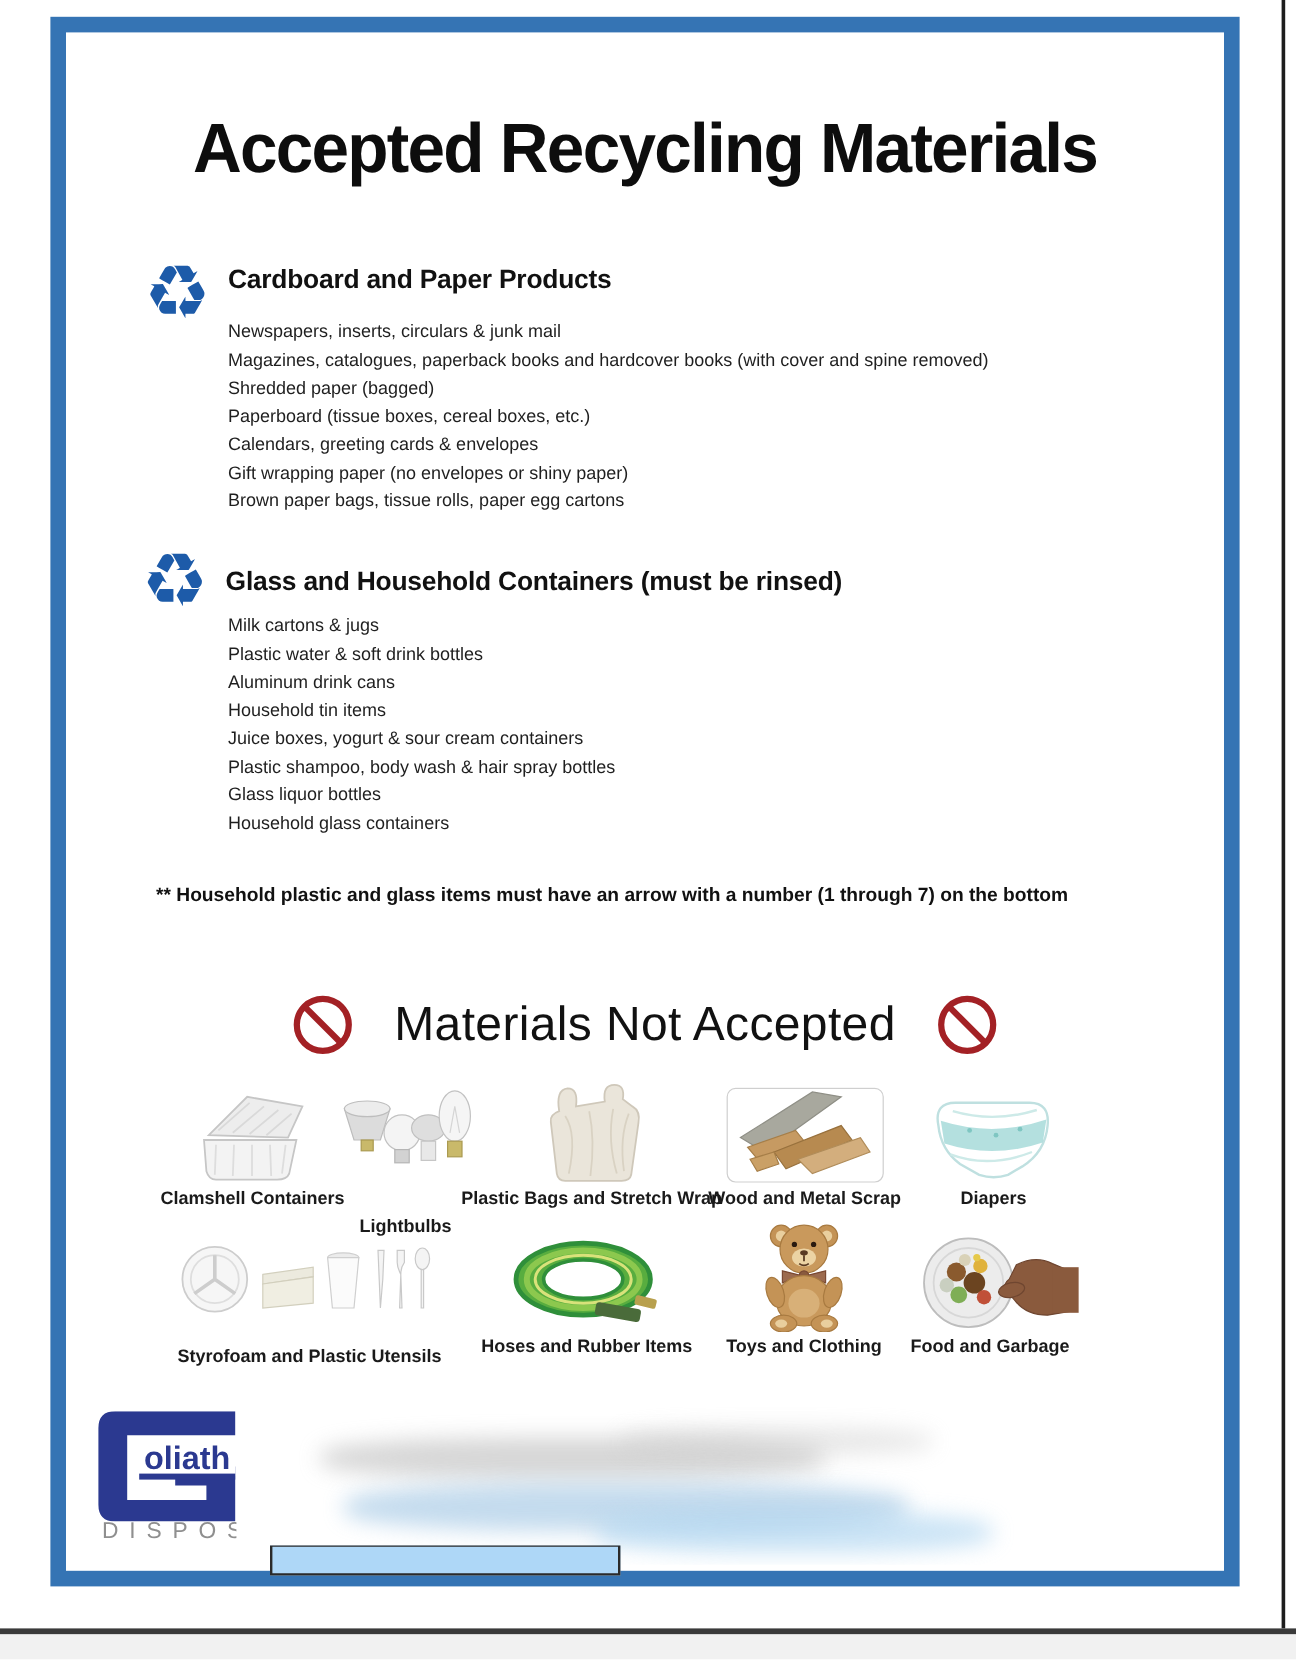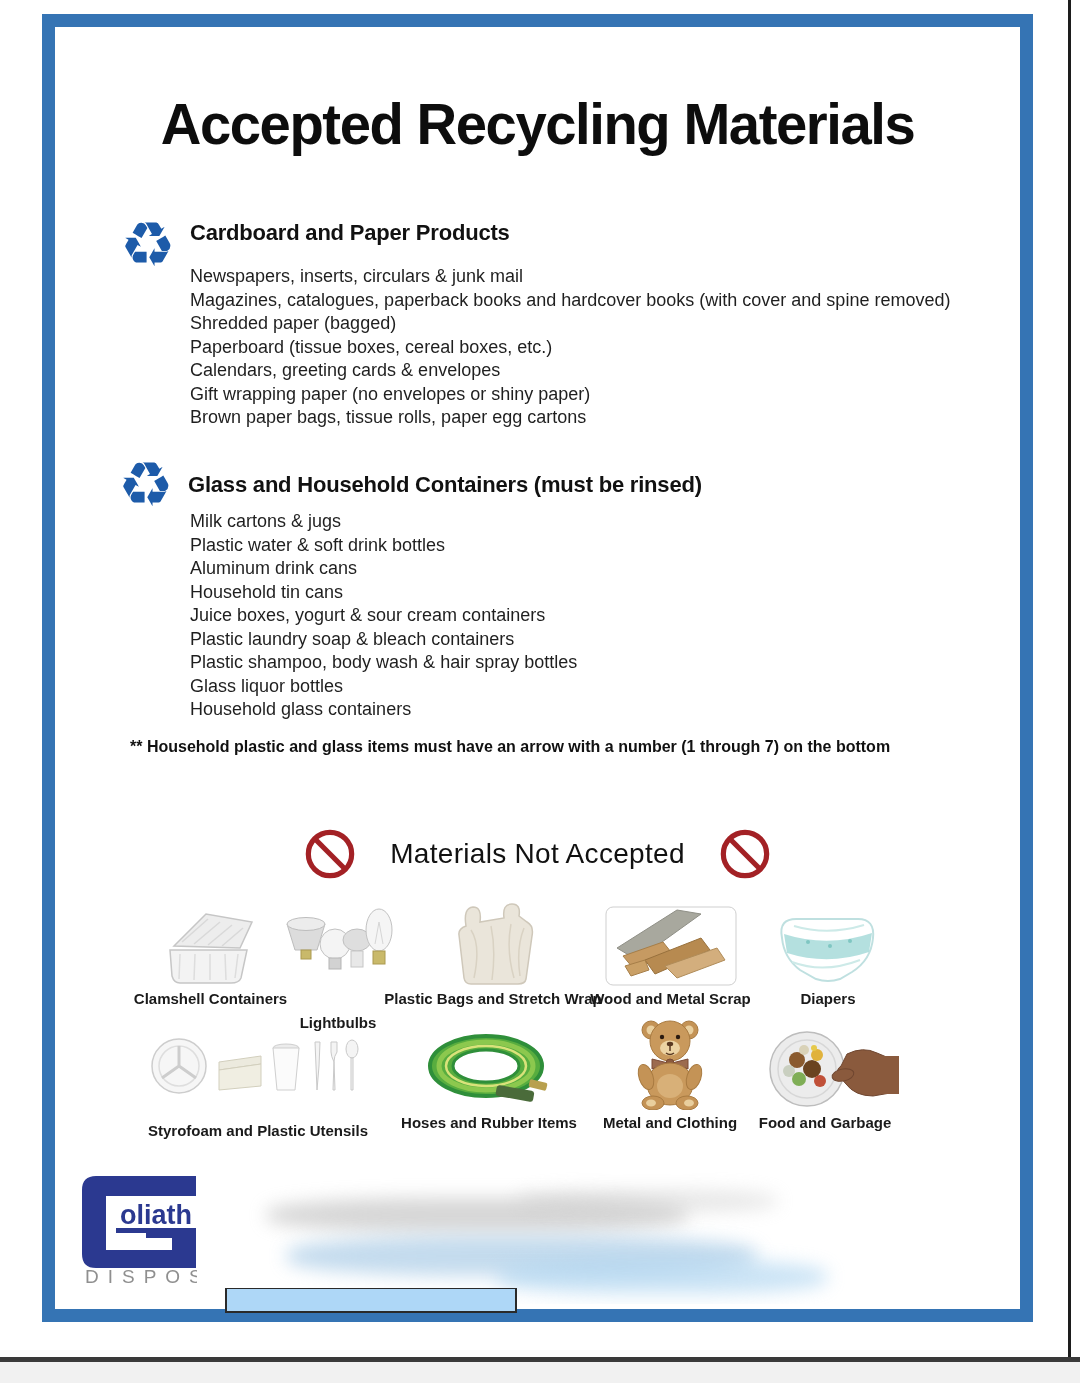--- a/index.html
+++ b/index.html
@@ -29,29 +29,29 @@
     text-align:center;
     font-size:58px; font-weight:800; letter-spacing:-1.5px;
     color:#0d0d0d;
     transform: scaleX(.97);
   }
 
   .recycle-glyph {
     font-size:62px; line-height:1; color:#1d5ba9; display:block;
   }
   .sec-heading { font-size:22px; font-weight:700; color:#111; letter-spacing:-.2px; }
-  .plist { font-size:18px; line-height:23.5px; color:#1f1f1f; }
+  .plist { font-size:15px; line-height:23.5px; color:#1f1f1f; }
 
   .note-line { left:130px; top:738px; width:860px; font-size:16px; font-weight:700; color:#111; }
 
   .mna-row {
     left:42px; top:828px; width:991px;
     display:flex; align-items:center; justify-content:center; gap:34px;
   }
-  .mna-text { font-size:28px; color:#111; letter-spacing:.3px; }
+  .mna-text { font-size:40px; color:#111; letter-spacing:.3px; }
 
   figure.ni { position:absolute; display:flex; flex-direction:column; align-items:center; }
   figure.ni .imgbox { display:flex; align-items:flex-end; justify-content:center; }
   figure.ni figcaption {
     margin-top:4px; font-size:15px; font-weight:700; color:#1a1a1a;
     white-space:nowrap; text-align:center;
   }
 
   
   .logo-block { left:80px; top:1176px; width:200px; height:120px; }
@@ -97,23 +97,22 @@
 </div>
 
 <div class="abs" style="left:118px; top:454px;">
   <span class="recycle-glyph">♻</span>
 </div>
 <h2 class="abs sec-heading" style="left:188px; top:472px;">Glass and Household Containers (must be rinsed)</h2>
 <div class="abs plist" style="left:190px; top:510px;">
   <div>Milk cartons &amp; jugs</div>
   <div>Plastic water &amp; soft drink bottles</div>
   <div>Aluminum drink cans</div>
-  <div>Household tin cans</div>
+  <div>Household tin items</div>
   <div>Juice boxes, yogurt &amp; sour cream containers</div>
-  <div>Plastic laundry soap &amp; bleach containers</div>
   <div>Plastic shampoo, body wash &amp; hair spray bottles</div>
   <div>Glass liquor bottles</div>
   <div>Household glass containers</div>
 </div>
 
 <div class="abs note-line">** Household plastic and glass items must have an arrow with a number (1 through 7) on the bottom</div>
 
 <div class="abs mna-row">
   <svg width="52" height="52" viewBox="0 0 60 60">
     <circle cx="30" cy="30" r="25" fill="none" stroke="#a32125" stroke-width="6"></circle>
@@ -246,21 +245,21 @@
       <ellipse cx="48" cy="70" rx="23" ry="21" fill="#c9995c" stroke="#a87a40"></ellipse>
       <ellipse cx="48" cy="72" rx="13" ry="12" fill="#d8b078"></ellipse>
       <ellipse cx="24" cy="63" rx="7" ry="13" fill="#c49356" stroke="#a87a40" transform="rotate(-18 24 63)"></ellipse>
       <ellipse cx="72" cy="63" rx="7" ry="13" fill="#c49356" stroke="#a87a40" transform="rotate(18 72 63)"></ellipse>
       <ellipse cx="31" cy="89" rx="11" ry="7" fill="#c49356" stroke="#a87a40"></ellipse>
       <ellipse cx="65" cy="89" rx="11" ry="7" fill="#c49356" stroke="#a87a40"></ellipse>
       <ellipse cx="29" cy="89" rx="5" ry="3.5" fill="#e9cf9e"></ellipse>
         <ellipse cx="67" cy="89" rx="5" ry="3.5" fill="#e9cf9e"></ellipse>
     </svg>
   </div>
-  <figcaption>Metal and Clothing</figcaption>
+  <figcaption>Toys and Clothing</figcaption>
 </figure>
 
 <figure class="ni" style="left:735px; top:1022px; width:180px;">
   <div class="imgbox" style="height:88px;">
     <svg width="148" height="82" viewBox="0 0 148 82">
       <circle cx="56" cy="41" r="37" fill="#ececec" stroke="#bdbdbd" stroke-width="1.5"></circle>
       <circle cx="56" cy="41" r="29" fill="none" stroke="#d7d7d7" stroke-width="1.5"></circle>
       <circle cx="46" cy="32" r="8" fill="#8a5a2e"></circle>
         <circle cx="61" cy="41" r="9" fill="#6b4420"></circle>
       <circle cx="48" cy="51" r="7" fill="#7fae56"></circle>

